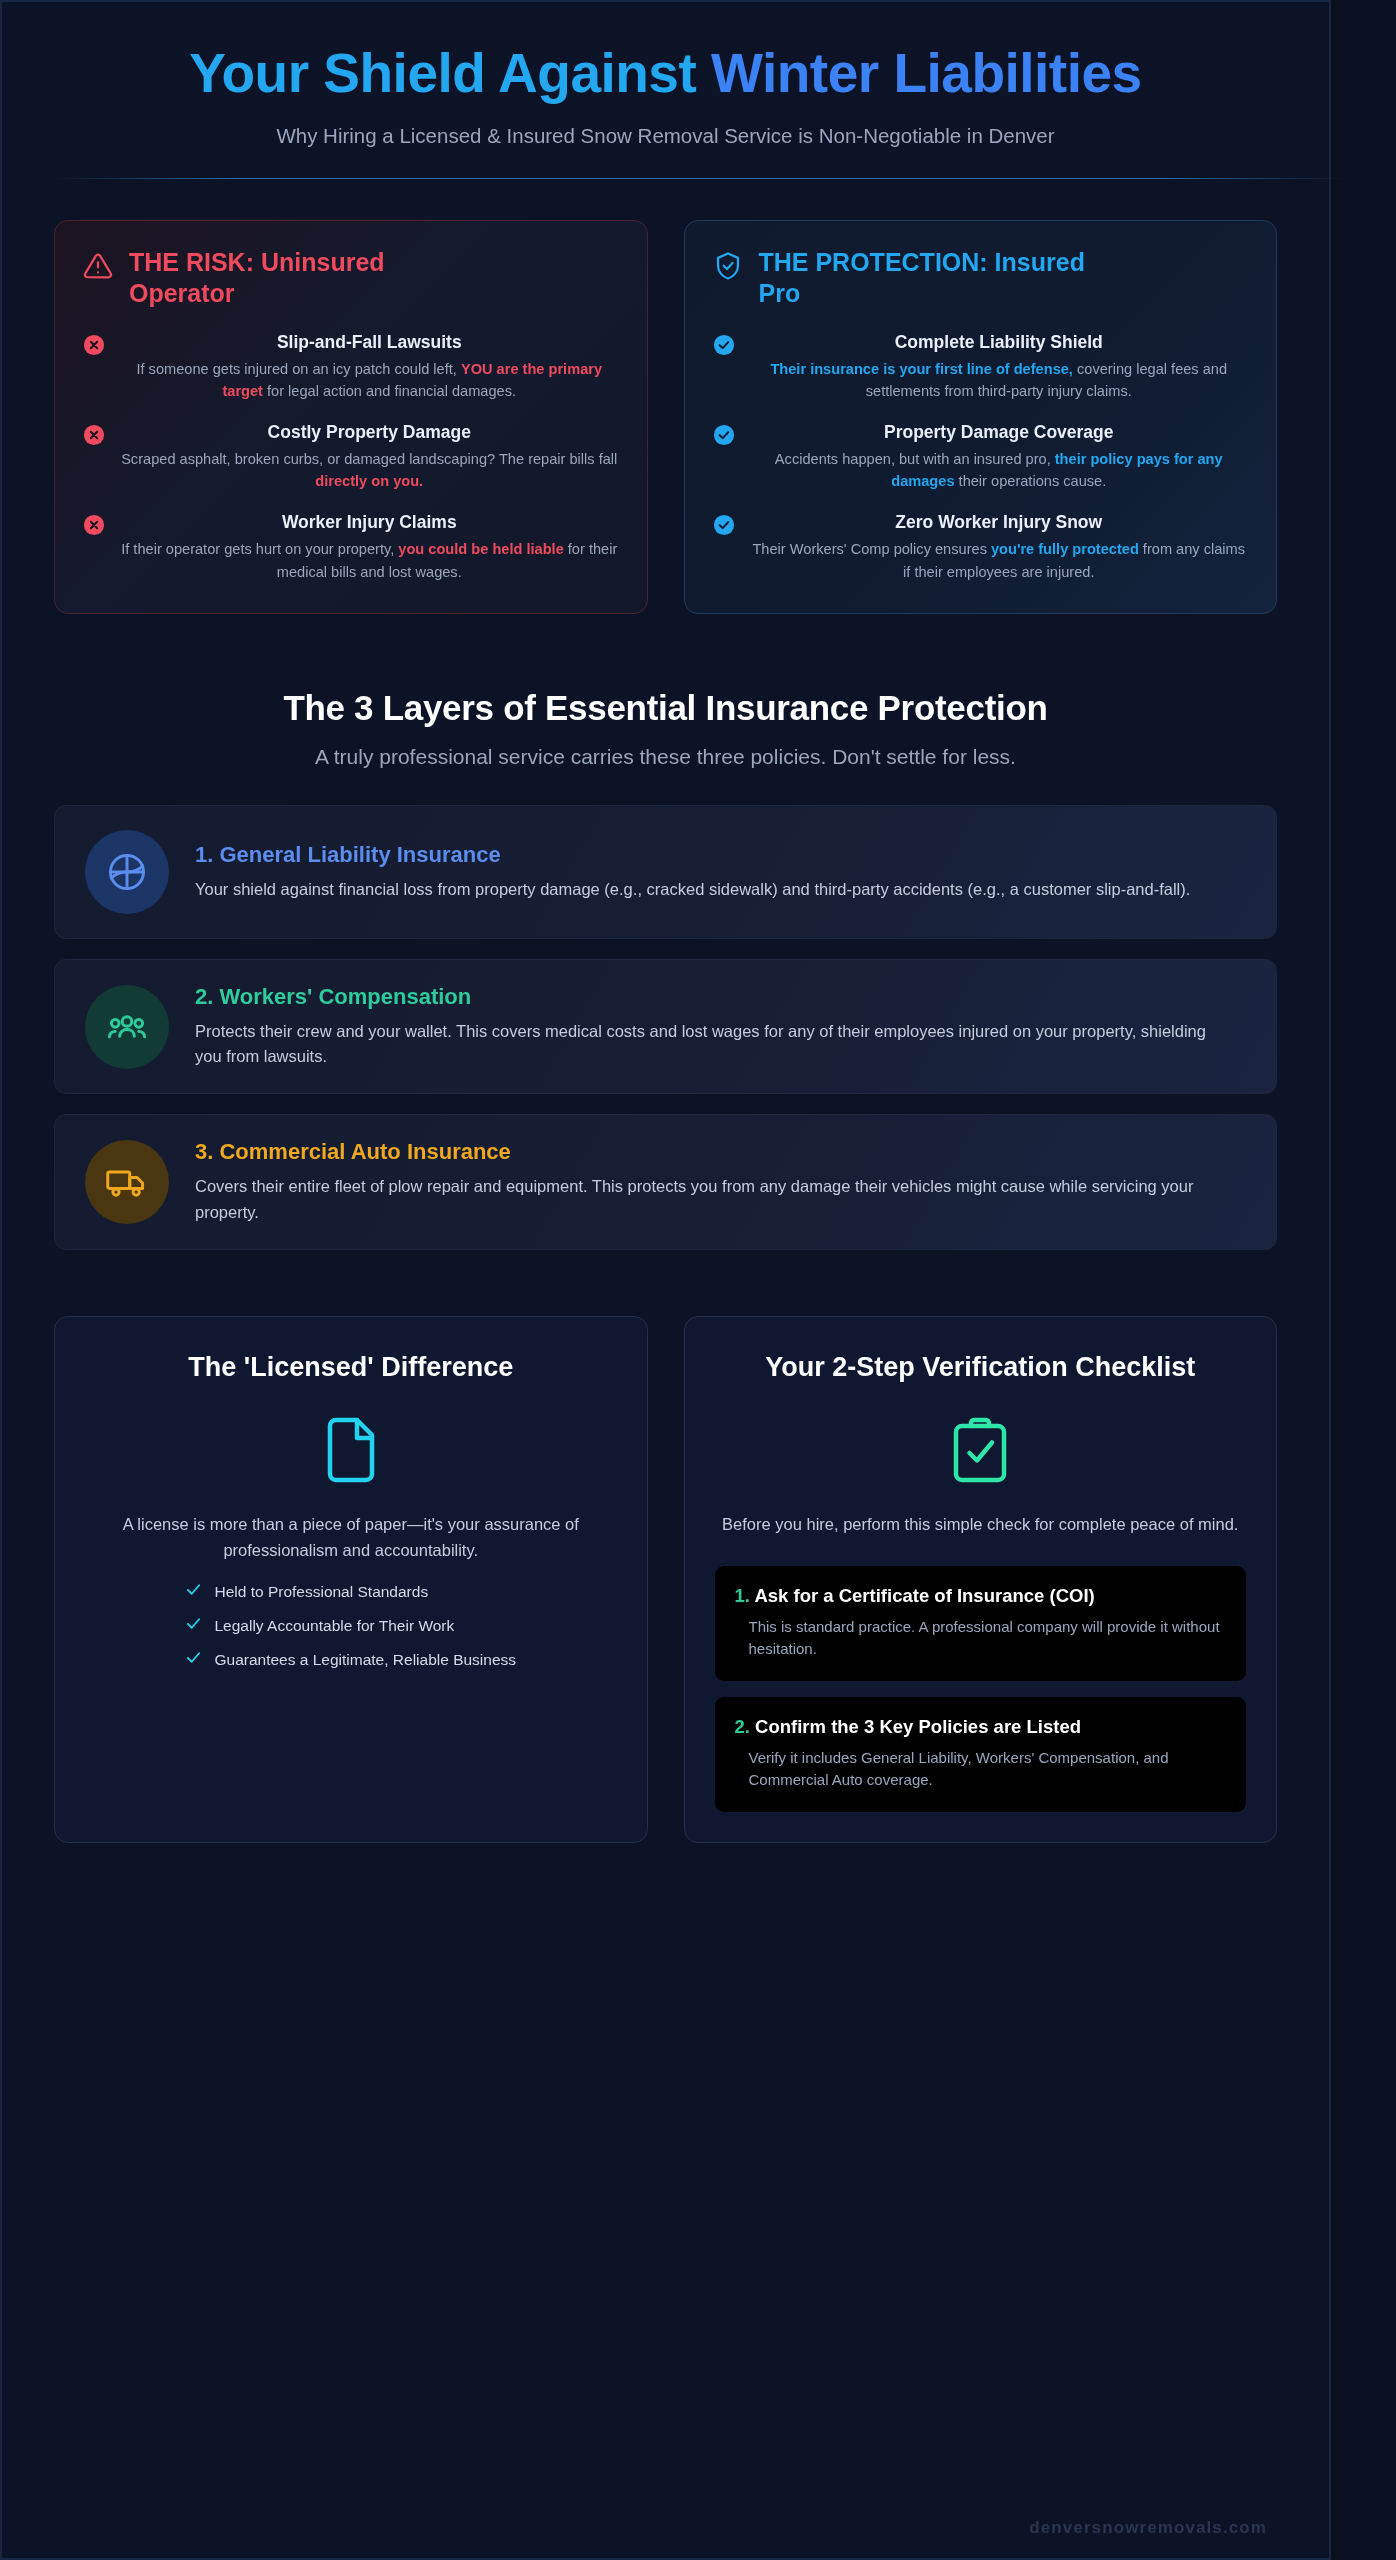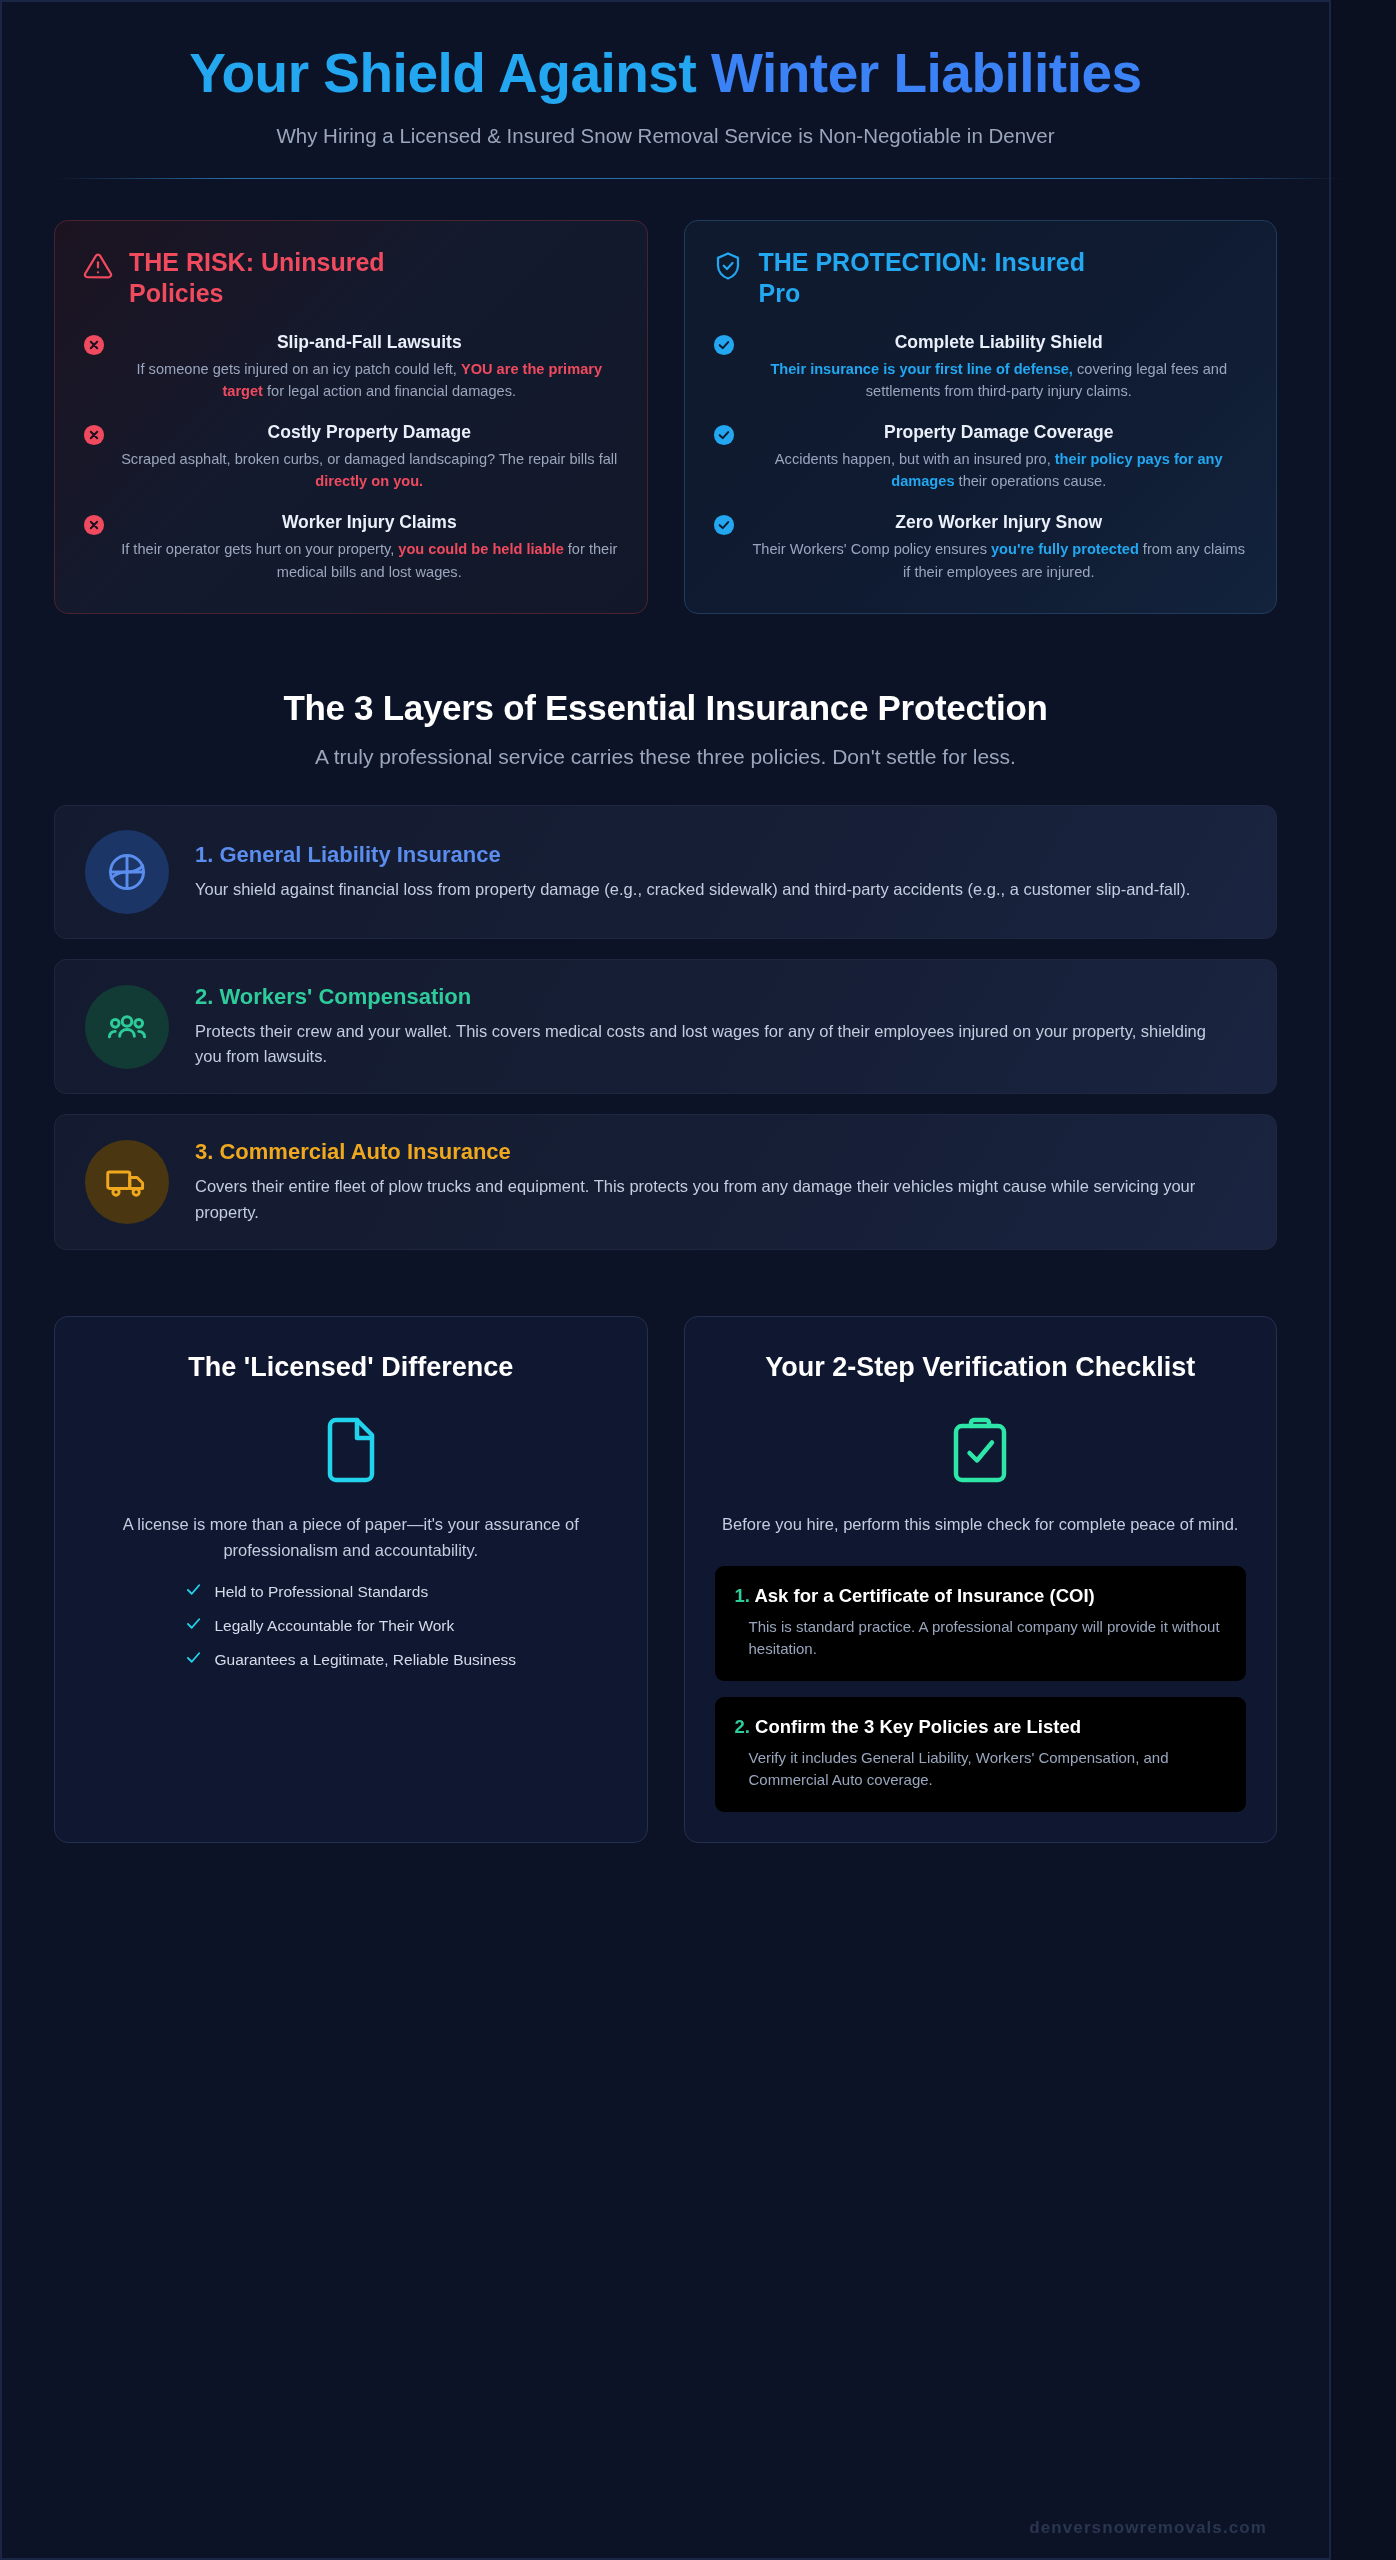--- a/index.html
+++ b/index.html
@@ -219,21 +219,21 @@
 
     <div class="panel risk">
       <div class="panel-head">
         <span class="head-icon">
           <svg width="30" height="30" viewBox="0 0 24 24" fill="none" stroke="#ef4a5e" stroke-width="1.8" stroke-linecap="round" stroke-linejoin="round">
             <path d="M10.29 3.86 1.82 18a2 2 0 0 0 1.71 3h16.94a2 2 0 0 0 1.71-3L13.71 3.86a2 2 0 0 0-3.42 0z"></path>
             <line x1="12" y1="9" x2="12" y2="13"></line>
               <line x1="12" y1="17" x2="12.01" y2="17"></line>
           </svg>
         </span>
-        <div class="panel-title">THE RISK: Uninsured Policies</div>
+        <div class="panel-title">THE RISK: Uninsured Operator</div>
       </div>
       <div class="item-list">
 
         <div class="item">
           <span class="bullet-icon">
             <svg width="22" height="22" viewBox="0 0 24 24">
                 <circle cx="12" cy="12" r="11" fill="#ef4a5e"></circle>
                 <path d="M8.5 8.5 L15.5 15.5 M15.5 8.5 L8.5 15.5" stroke="#1a1020" stroke-width="2.2" stroke-linecap="round"></path>
               </svg>
           </span>
@@ -370,21 +370,21 @@
       <span class="layer-badge badge-amber">
         <svg width="44" height="44" viewBox="0 0 24 24" fill="none" stroke="#f0a81e" stroke-width="1.6" stroke-linecap="round" stroke-linejoin="round">
           <rect x="1.5" y="6.5" width="12" height="9" rx="1"></rect>
           <path d="M13.5 9.5h4l3 3v3h-7z"></path>
           <circle cx="6" cy="17.5" r="1.7"></circle>
           <circle cx="17" cy="17.5" r="1.7"></circle>
         </svg>
       </span>
       <div class="layer-body">
         <div class="layer-title t-amber">3. Commercial Auto Insurance</div>
-        <div class="layer-text">Covers their entire fleet of plow trucks and equipment. This protects you from any damage their vehicles might cause while servicing your property.</div>
+        <div class="layer-text">Covers their entire fleet of plow repair and equipment. This protects you from any damage their vehicles might cause while servicing your property.</div>
       </div>
     </div>
 
   </div>
 
   <div class="bottom">
 
     <div class="bcard">
       <div class="bcard-title">The 'Licensed' Difference</div>
       <div class="bcard-icon">

